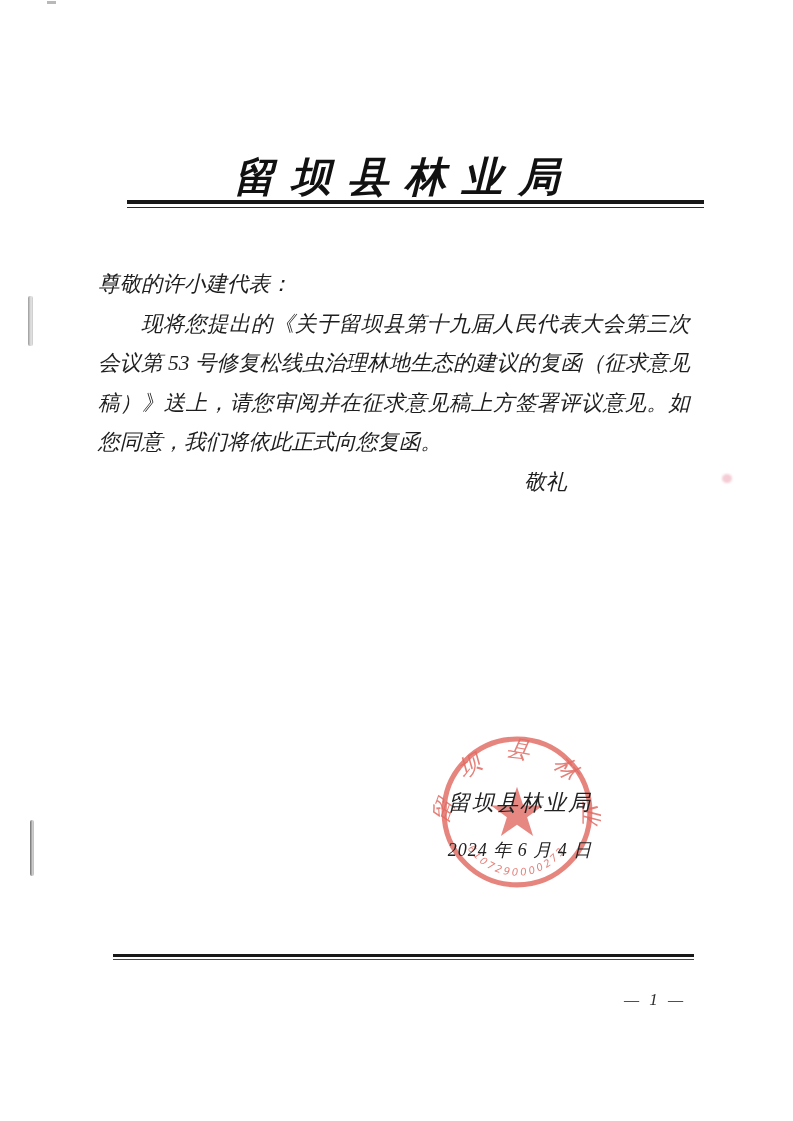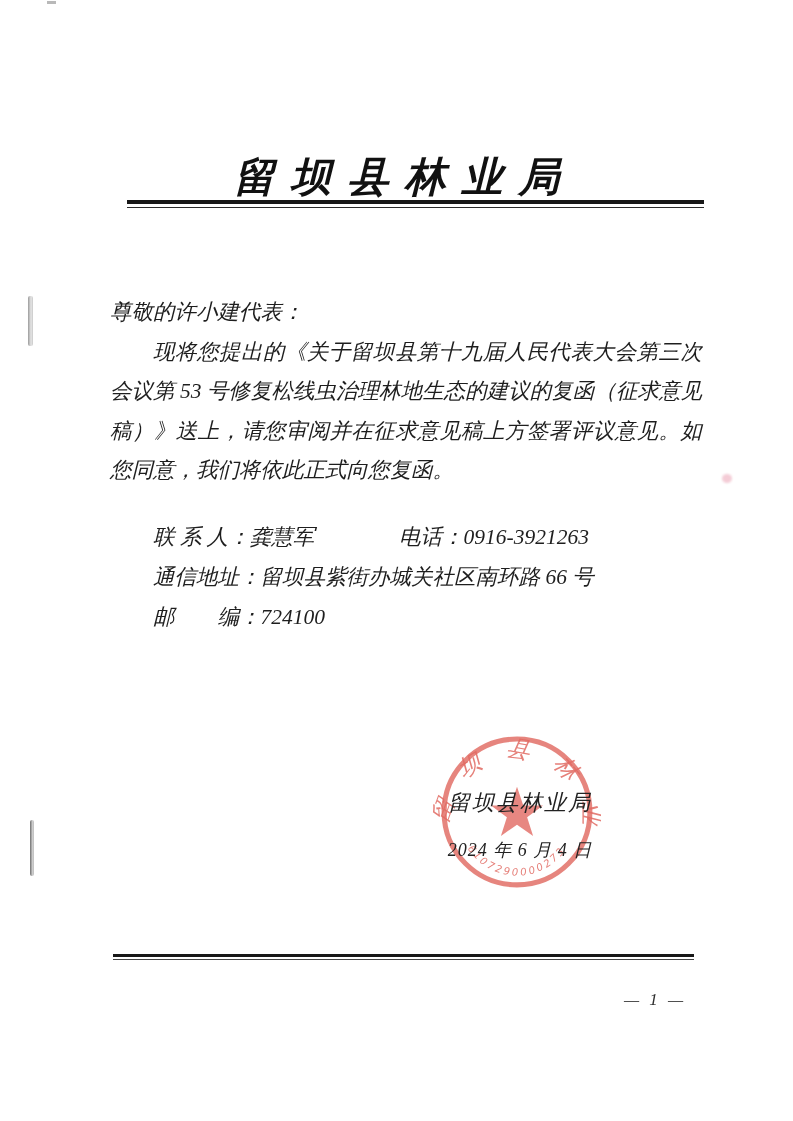--- a/index.html
+++ b/index.html
@@ -28,25 +28,24 @@
     position: absolute;
     top: 200px; left: 127px; width: 577px;
     height: 3px;
     border-top: 4px solid #181818;
     border-bottom: 1px solid #2a2a2a;
   }
 
   
   .letter-body {
     position: absolute;
-    top: 265px; left: 110px; width: 592px;
+    top: 265px; left: 98px; width: 592px;
     font-size: 21.5px;
     line-height: 39.5px;
     color: #1e1e1e;
-    margin-top: 28px;
   }
   .salutation { }
   .greeting { text-indent: 2em; }
   .paragraph { text-indent: 2em; text-align: justify; }
   .cizhi { text-indent: 2em; }
   .jingli { padding-left: 426px; }
 
   .contact-block { margin-top: 26px; line-height: 40px; }
   .contact-row { padding-left: 2em; white-space: nowrap; }
   .contact-person-field { display: inline-block; min-width: 246px; }
@@ -117,32 +116,22 @@
   <div class="scan-bar-1"></div>
   <div class="scan-bar-2"></div>
   <div class="scan-smudge-pink"></div>
 
   <div class="letter-title">留坝县林业局</div>
   <div class="head-rule"></div>
 
   <div class="letter-body">
     <div class="salutation">尊敬的许小建代表：</div>
     <div class="paragraph">现将您提出的《关于留坝县第十九届人民代表大会第三次会议第 53 号修复松线虫治理林地生态的建议的复函（征求意见稿）》送上，请您审阅并在征求意见稿上方签署评议意见。如您同意，我们将依此正式向您复函。</div>
+    <div class="jingli">敬礼</div>
 
-    <div class="contact-block">
-      <div class="contact-row">
-        <span class="contact-person-field"><span>联 系 人：</span><span>龚慧军</span></span><span>电话：</span><span>0916-3921263</span>
-      </div>
-      <div class="contact-row">
-        <span>通信地址：</span><span>留坝县紫街办城关社区南环路 66 号</span>
-      </div>
-      <div class="contact-row">
-        <span>邮　　编：</span><span>724100</span>
-      </div>
-    </div>
   </div>
 
   <div class="sig-org">留坝县林业局</div>
   <div class="sig-date">2024 年 6 月 4 日</div>
 
   <svg class="seal" viewBox="0 0 160 160" aria-hidden="true">
     <circle cx="80" cy="78" r="72" fill="none" stroke="#dd554c" stroke-width="5" opacity="0.82"></circle>
     <path id="sealArcTop" d="M 15 102 A 66 66 0 1 1 145 102" fill="none"></path>
     <path id="sealArcBottom" d="M 26 104 A 58 58 0 0 0 134 104" fill="none"></path>
     <text font-size="23" fill="#dd554c" opacity="0.85" letter-spacing="23" font-family="'DejaVu Serif', serif">

